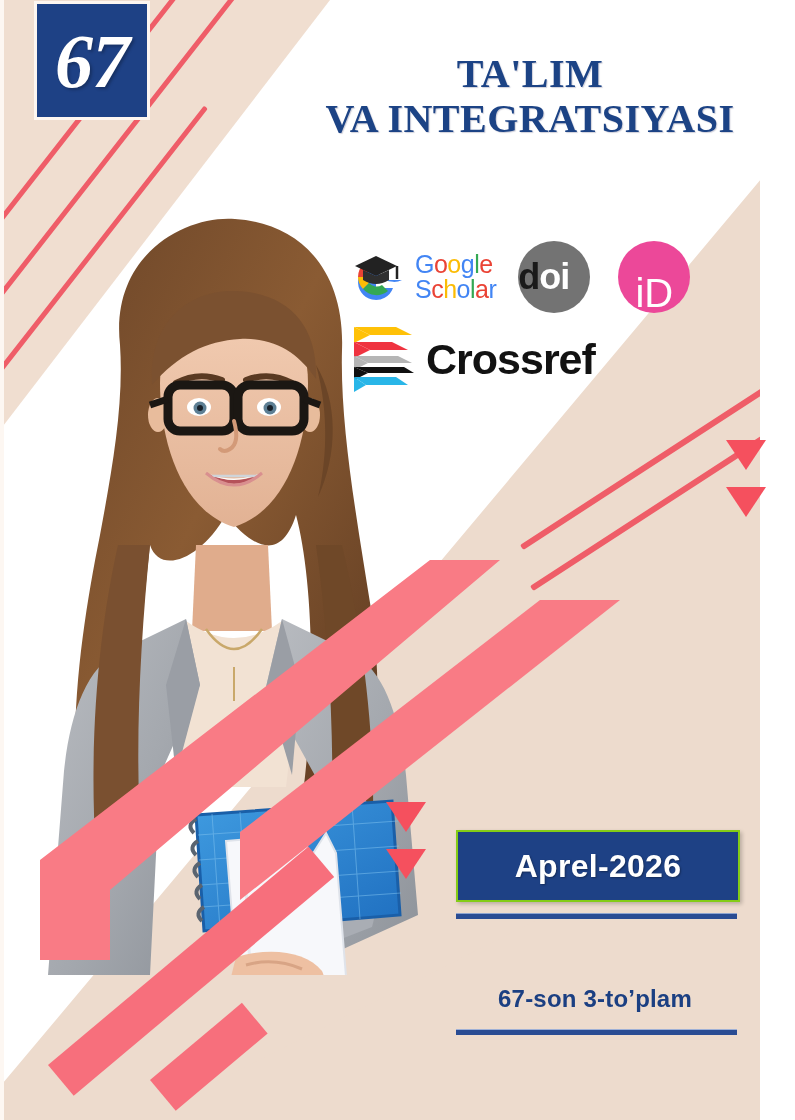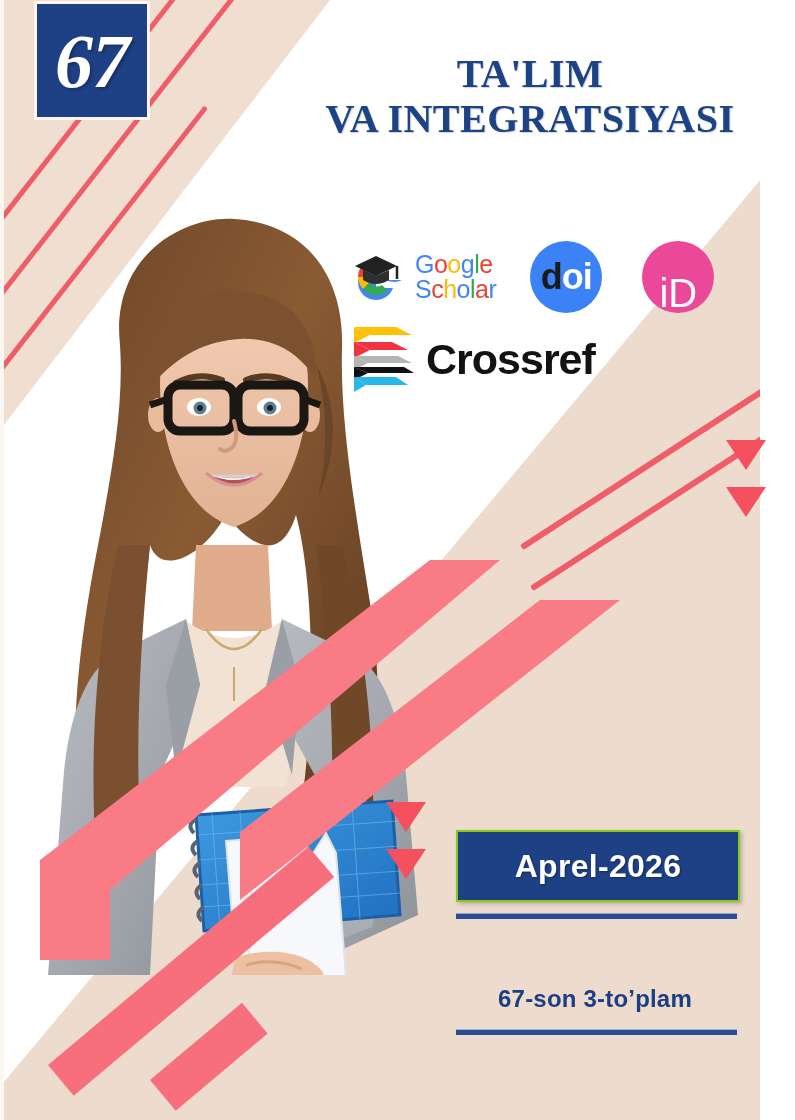--- a/index.html
+++ b/index.html
@@ -150,21 +150,20 @@
     white-space: nowrap;
   }
 
   
   .logos-row1 {
     position: absolute;
     left: 345px; top: 232px;
     width: 370px; height: 90px;
     display: flex;
     align-items: center;
-    gap: 12px;
   }
   .gs-logo {
     display: flex;
     align-items: center;
     gap: 8px;
   }
   .gs-mark {
     position: relative;
     width: 62px; height: 62px;
     flex: none;
@@ -178,24 +177,24 @@
   }
   .gs-text div { white-space: nowrap; }
   .c-blue   { color: #4285f4; }
   .c-red    { color: #ea4335; }
   .c-yellow { color: #fbbc05; }
   .c-green  { color: #34a853; }
 
   .doi-logo {
     width: 72px; height: 72px;
     border-radius: 50%;
-    background: #3b82f6;
+    background: #737373;
     display: flex;
     align-items: center;
-    justify-content: center;
+    justify-content: flex-start;
     margin-left: 22px;
     flex: none;
   }
   .doi-logo .d-txt {
     font-family: "Liberation Sans", sans-serif;
     font-weight: 700;
     font-size: 36px;
     letter-spacing: -1px;
     line-height: 1;
   }

